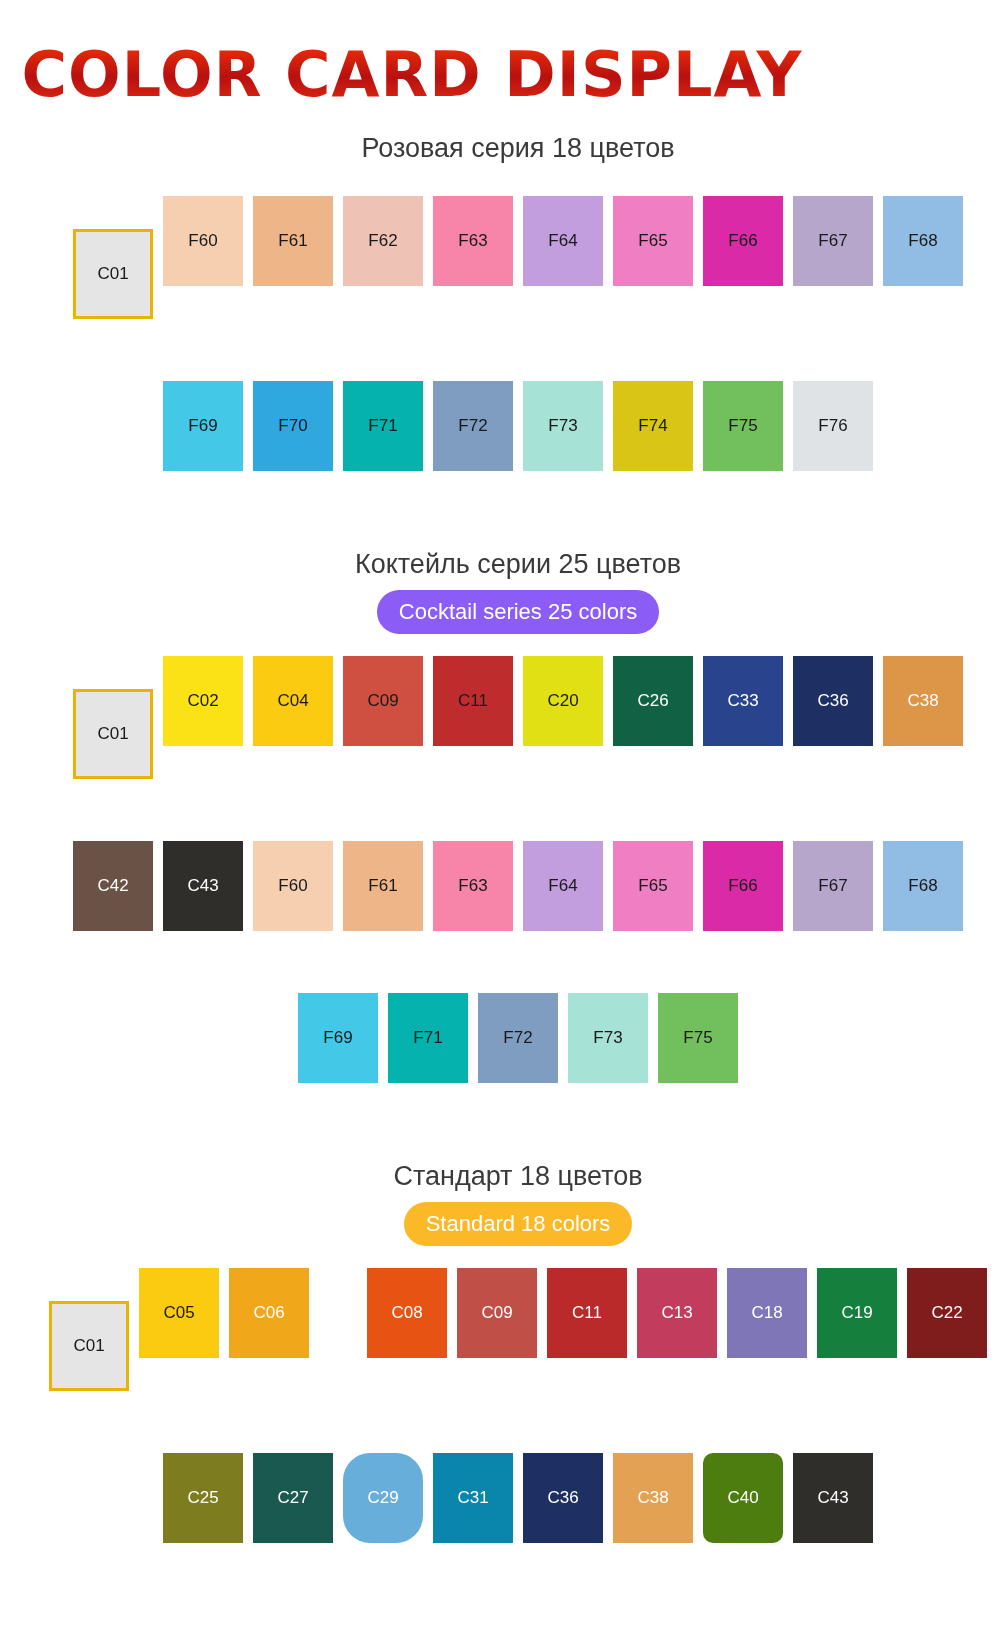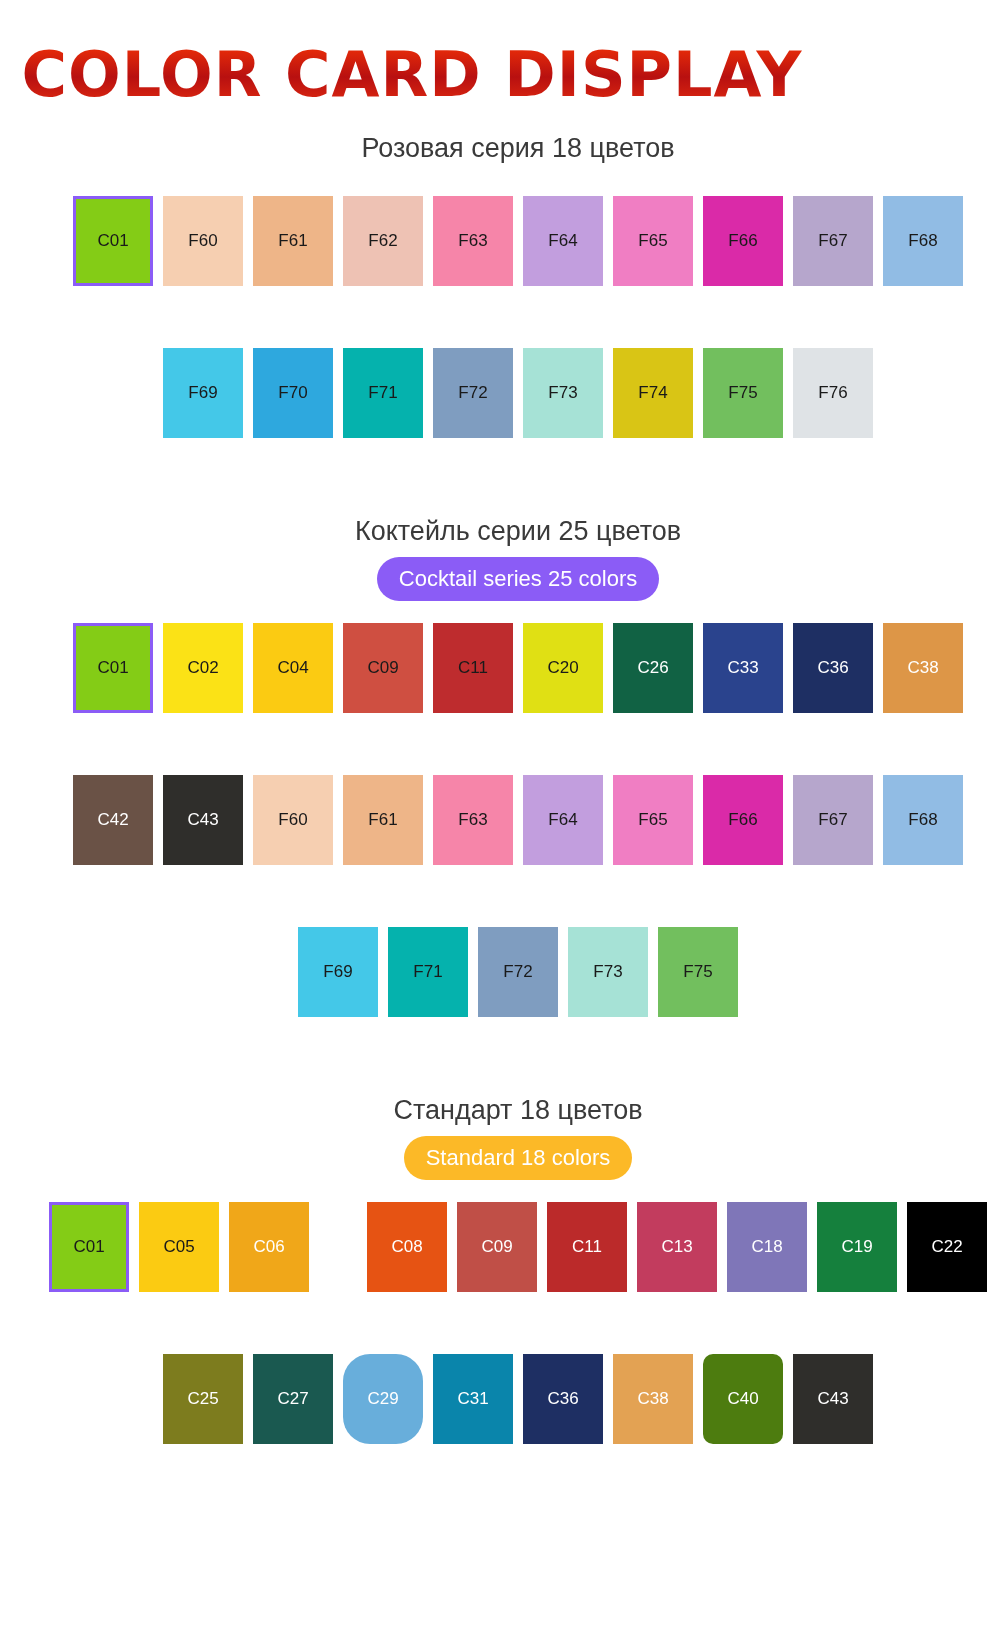--- a/index.html
+++ b/index.html
@@ -79,23 +79,24 @@
     justify-content: center;
     font-size: 17px;
     font-family: "Liberation Sans", sans-serif;
     color: #1a1a1a;
     flex: 0 0 auto;
   }
 
   .swatch.light-label { color: #ffffff; }
 
   .swatch.outlined {
-    background: #84cc16;
-    border: 3px solid #8b5cf6;
+    background: #e5e5e5;
+    border: 3px solid #eab308;
     color: #1a1a1a;
+    margin-top: 33px;
   }
 
   
   .sp-title-gap   { height: 26px; }
   .sp-badge-gap   { height: 10px; }
   .sp-row-gap     { height: 22px; }
   .sp-rowrow-gap  { height: 62px; }
   .sp-section-gap { height: 78px; }
 </style>
 </head>
@@ -292,21 +293,21 @@
           </div>
           <div class="swatch light-label" style="background: rgb(194, 60, 94);">
             <span>C13</span>
           </div>
           <div class="swatch light-label" style="background: rgb(127, 118, 184);">
             <span>C18</span>
           </div>
           <div class="swatch light-label" style="background: #15803d;">
             <span>C19</span>
           </div>
-          <div class="swatch light-label" style="background: #000000;">
+          <div class="swatch light-label" style="background: #7f1d1d;">
             <span>C22</span>
           </div>
         </div>
         <div class="sp-rowrow-gap"></div>
         <div class="row">
           <div class="swatch light-label" style="background: rgb(125, 124, 30);">
             <span>C25</span>
           </div>
           <div class="swatch light-label" style="background: rgb(26, 89, 80);">
             <span>C27</span>

